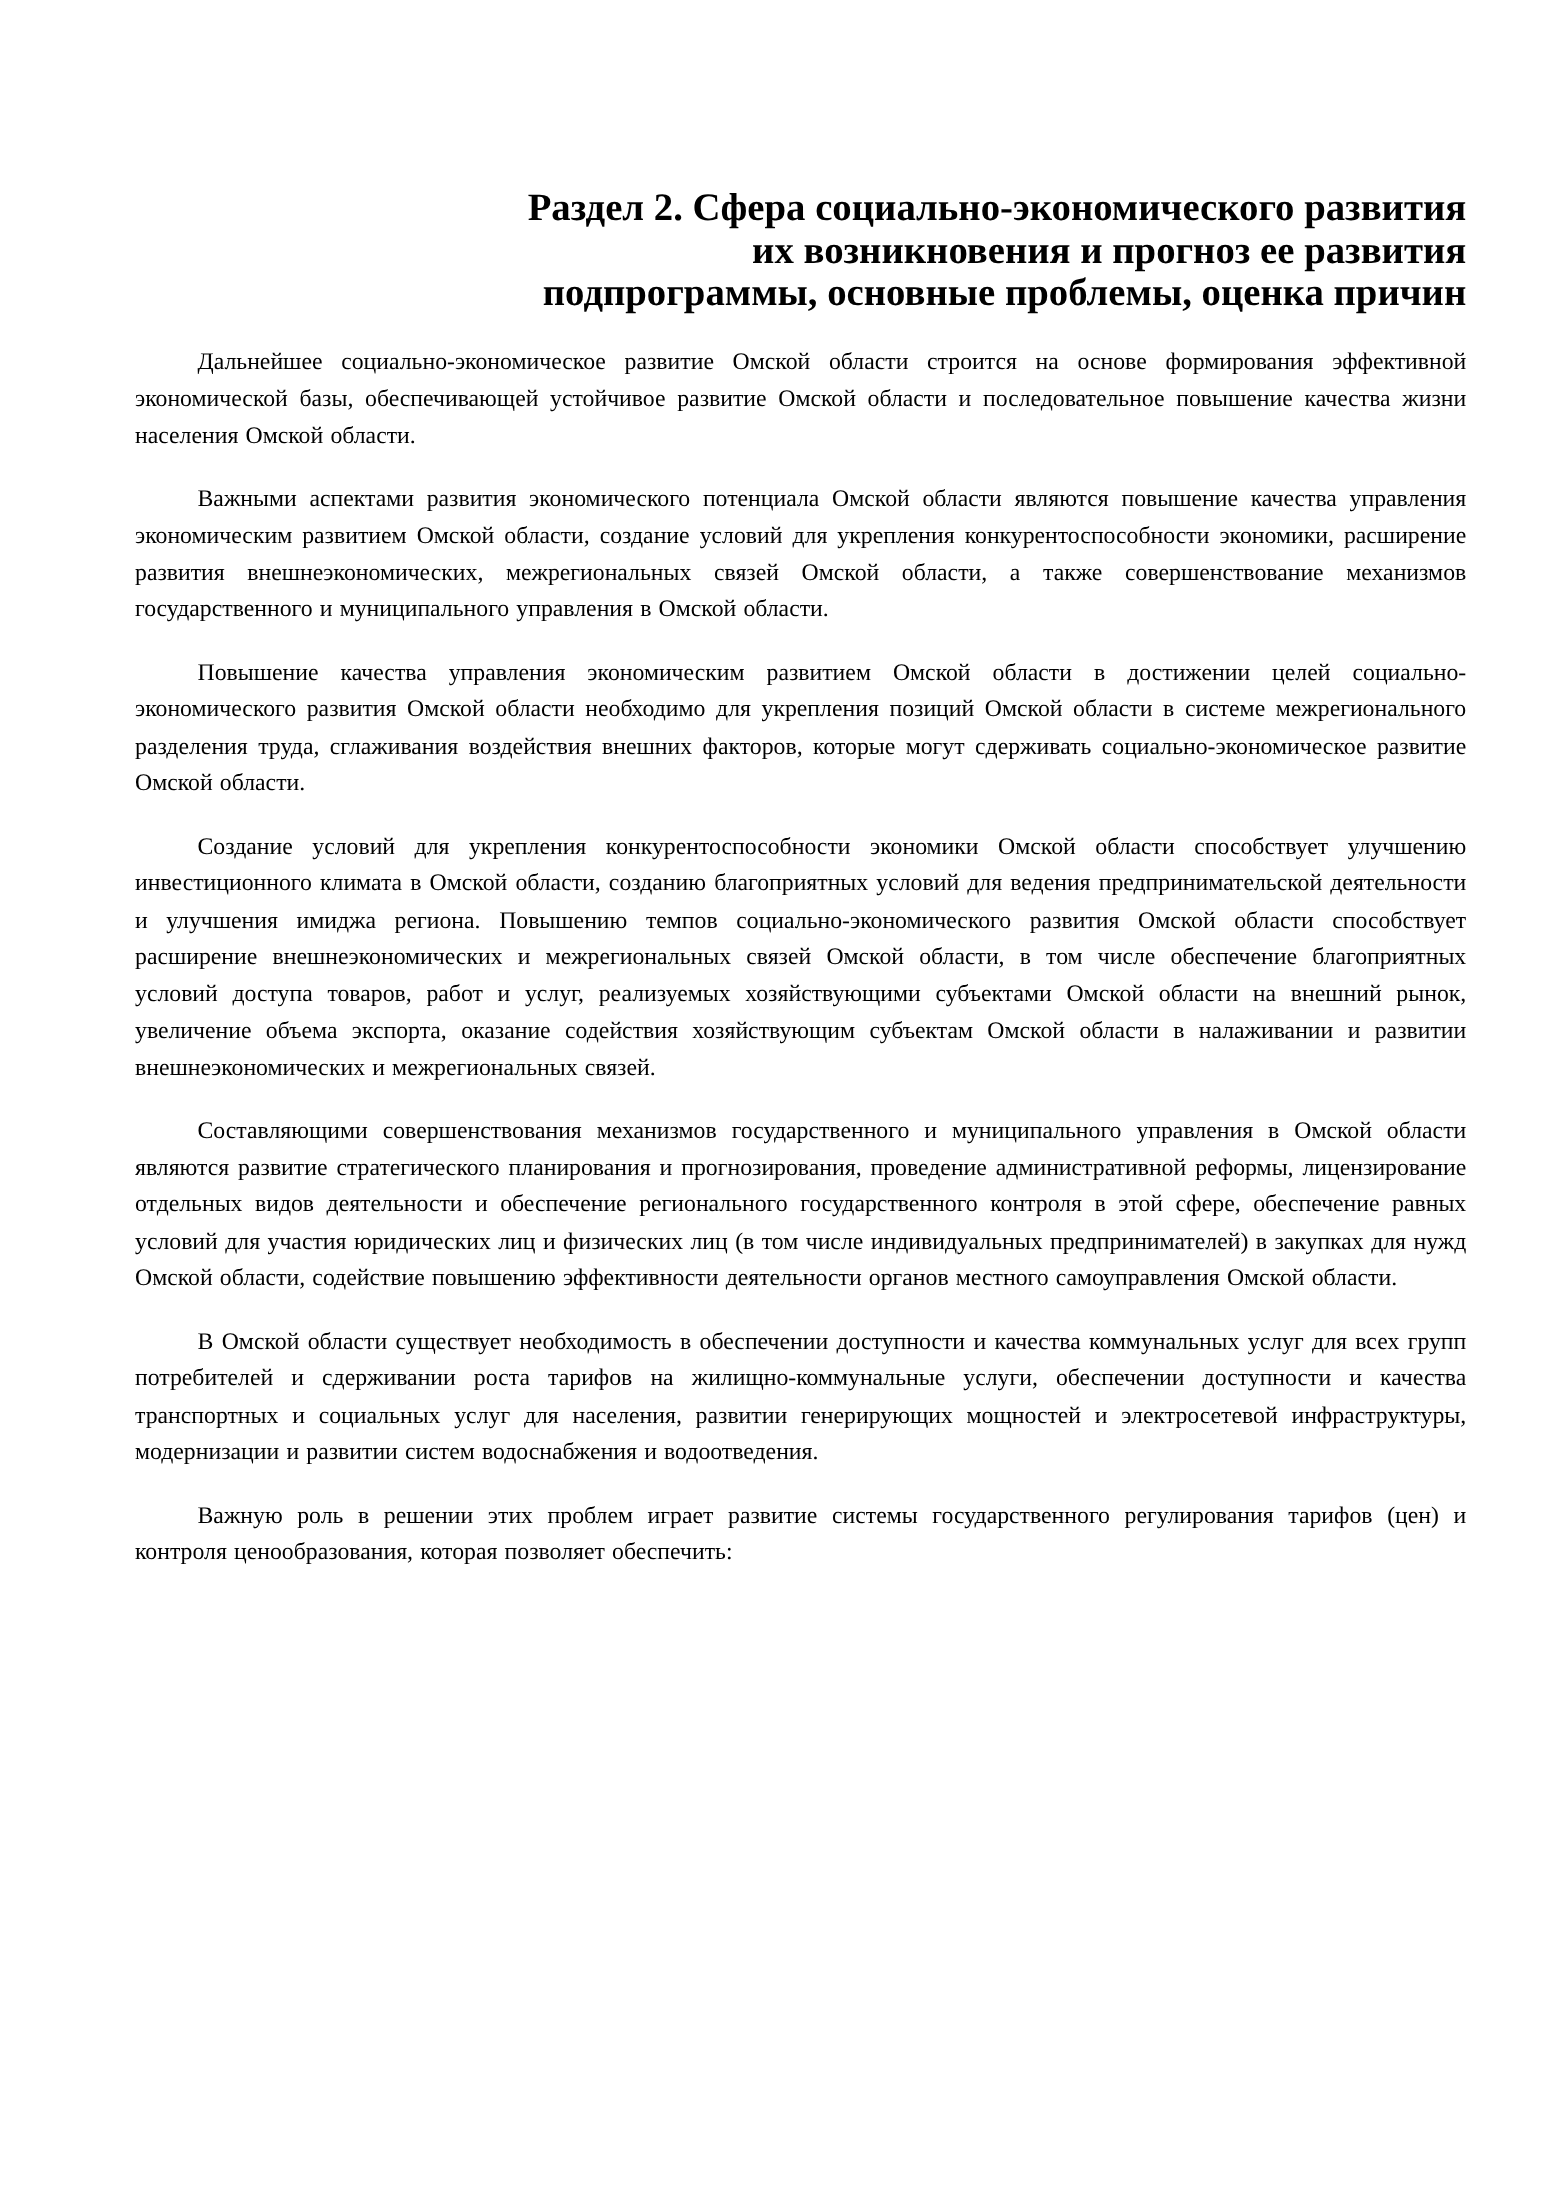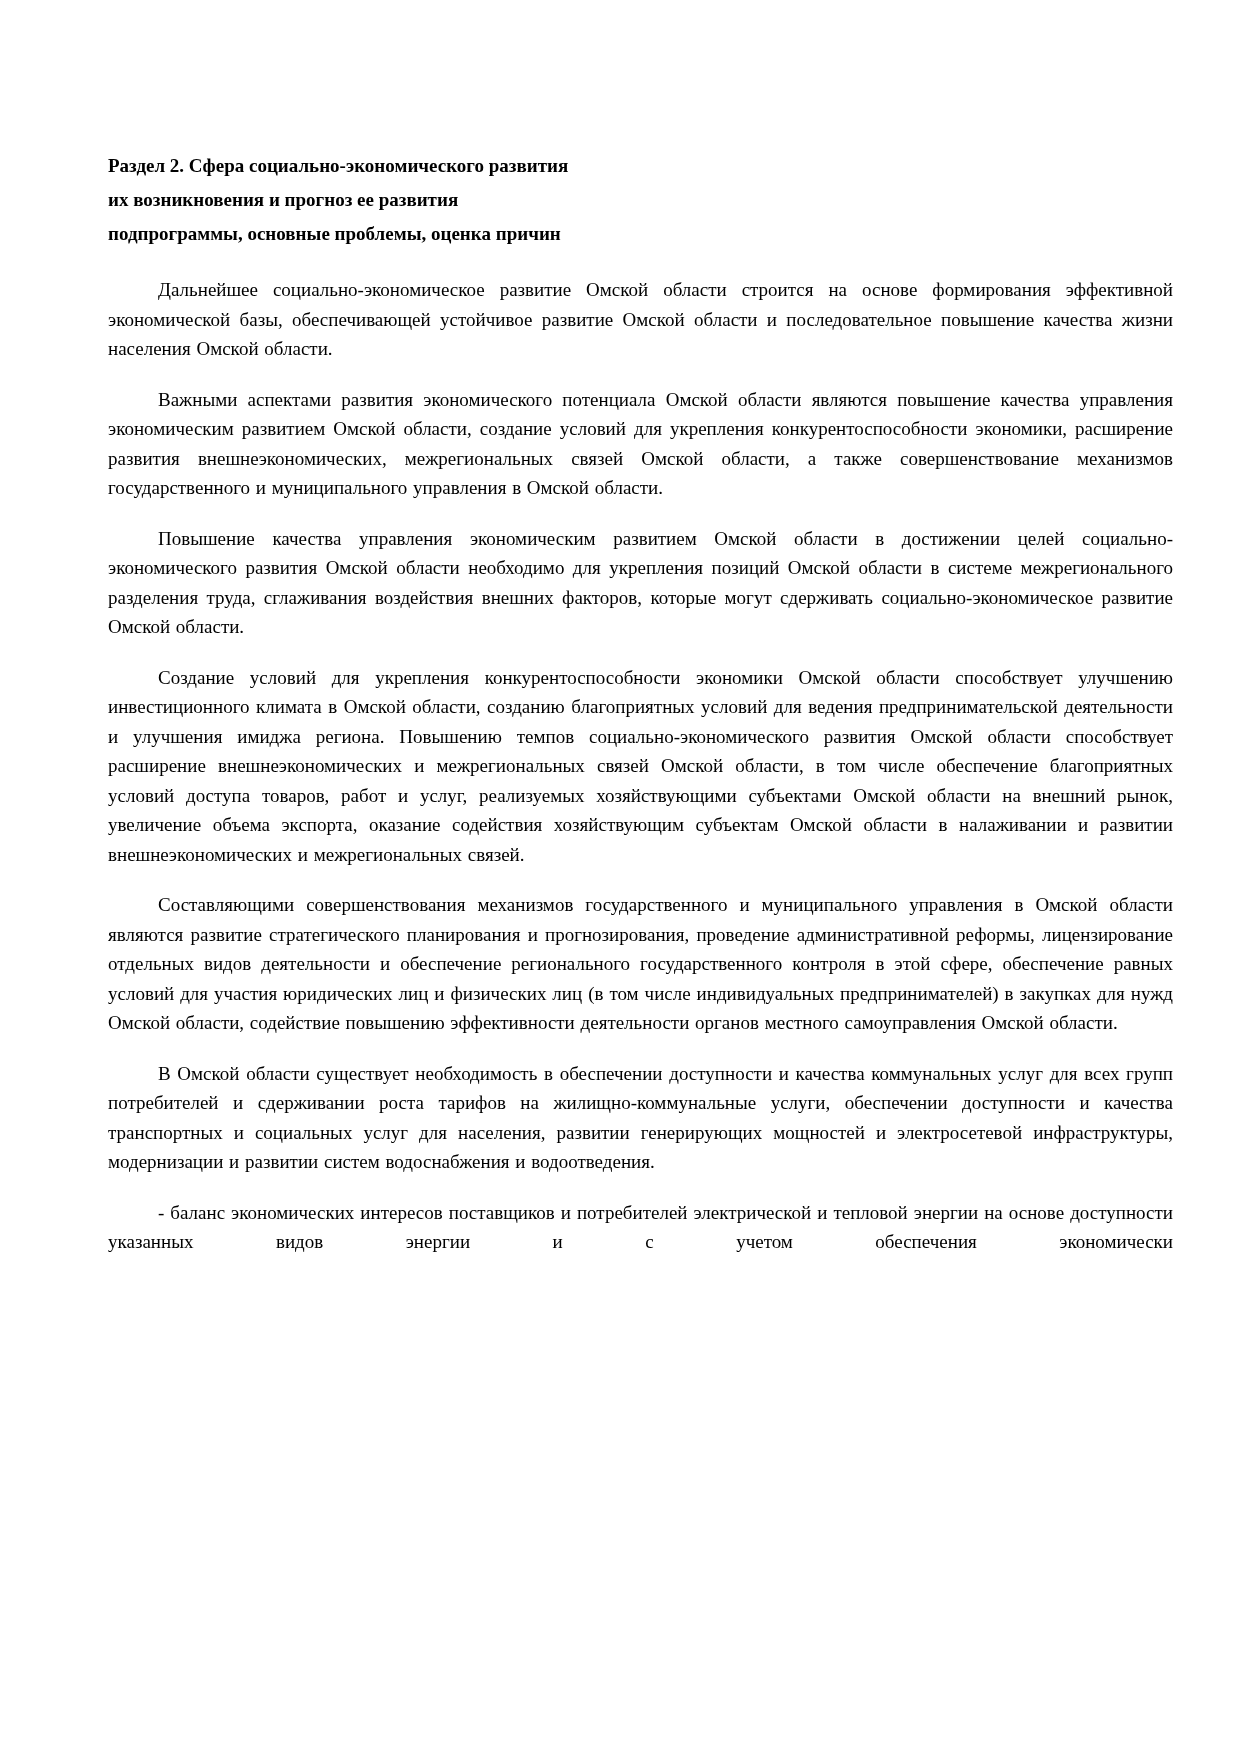--- a/index.html
+++ b/index.html
@@ -13,24 +13,24 @@
     height: 1754px;
     background: #ffffff;
     color: #000000;
     font-family: "Liberation Serif", "DejaVu Serif", serif;
     box-sizing: border-box;
     padding: 149px 67px 0 108px;
     overflow: hidden;
   }
   .doc-title {
     margin: 0 0 24px 0;
-    font-size: 19px;
+    font-size: 31px;
     line-height: 34px;
     font-weight: bold;
-    text-align: left;
+    text-align: right;
   }
   .title-line {
     display: block;
   }
   .para {
     margin: 0 0 21px 0;
     font-size: 19px;
     line-height: 29.5px;
     text-align: justify;
     text-indent: 50px;
@@ -51,15 +51,15 @@
     <span class="title-line">их возникновения и прогноз ее развития</span>
     <span class="title-line">подпрограммы, основные проблемы, оценка причин</span>
   </h1>
 
   <p class="para">Дальнейшее социально-экономическое развитие Омской области строится на основе формирования эффективной экономической базы, обеспечивающей устойчивое развитие Омской области и последовательное повышение качества жизни населения Омской области.</p>
   <p class="para">Важными аспектами развития экономического потенциала Омской области являются повышение качества управления экономическим развитием Омской области, создание условий для укрепления конкурентоспособности экономики, расширение развития внешнеэкономических, межрегиональных связей Омской области, а также совершенствование механизмов государственного и муниципального управления в Омской области.</p>
   <p class="para">Повышение качества управления экономическим развитием Омской области в достижении целей социально-экономического развития Омской области необходимо для укрепления позиций Омской области в системе межрегионального разделения труда, сглаживания воздействия внешних факторов, которые могут сдерживать социально-экономическое развитие Омской области.</p>
   <p class="para">Создание условий для укрепления конкурентоспособности экономики Омской области способствует улучшению инвестиционного климата в Омской области, созданию благоприятных условий для ведения предпринимательской деятельности и улучшения имиджа региона. Повышению темпов социально-экономического развития Омской области способствует расширение внешнеэкономических и межрегиональных связей Омской области, в том числе обеспечение благоприятных условий доступа товаров, работ и услуг, реализуемых хозяйствующими субъектами Омской области на внешний рынок, увеличение объема экспорта, оказание содействия хозяйствующим субъектам Омской области в налаживании и развитии внешнеэкономических и межрегиональных связей.</p>
   <p class="para">Составляющими совершенствования механизмов государственного и муниципального управления в Омской области являются развитие стратегического планирования и прогнозирования, проведение административной реформы, лицензирование отдельных видов деятельности и обеспечение регионального государственного контроля в этой сфере, обеспечение равных условий для участия юридических лиц и физических лиц (в том числе индивидуальных предпринимателей) в закупках для нужд Омской области, содействие повышению эффективности деятельности органов местного самоуправления Омской области.</p>
   <p class="para">В Омской области существует необходимость в обеспечении доступности и качества коммунальных услуг для всех групп потребителей и сдерживании роста тарифов на жилищно-коммунальные услуги, обеспечении доступности и качества транспортных и социальных услуг для населения, развитии генерирующих мощностей и электросетевой инфраструктуры, модернизации и развитии систем водоснабжения и водоотведения.</p>
-  <p class="para continues">- баланс экономических интересов поставщиков и потребителей электрической и тепловой энергии на основе доступности указанных видов энергии и с учетом обеспечения экономически</p>
+  <p class="para">Важную роль в решении этих проблем играет развитие системы государственного регулирования тарифов (цен) и контроля ценообразования, которая позволяет обеспечить:</p>
 
 </div>
 
 </body></html>

